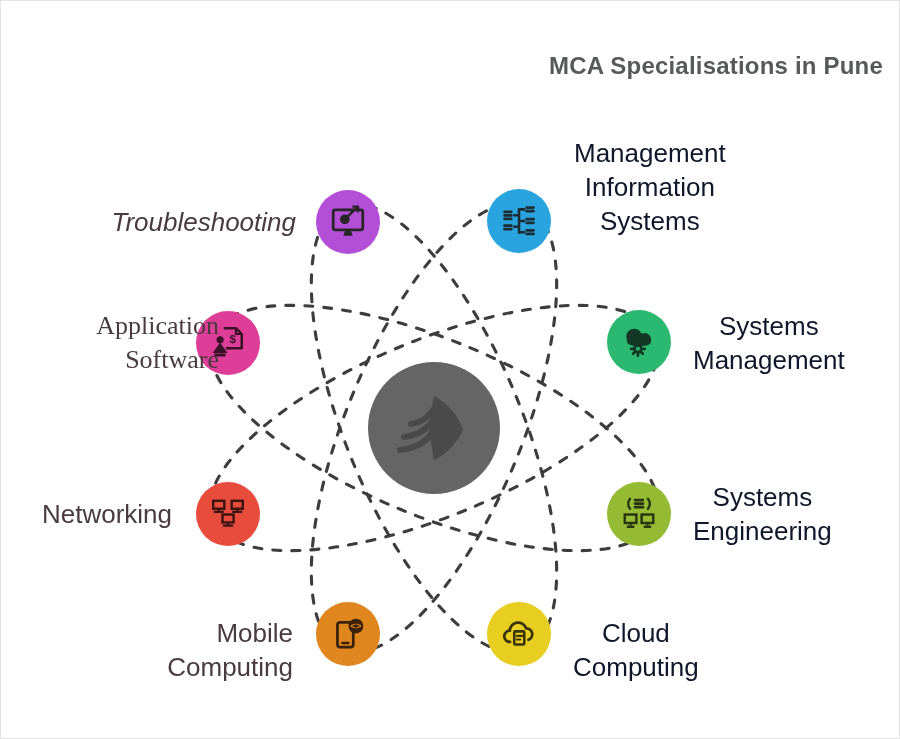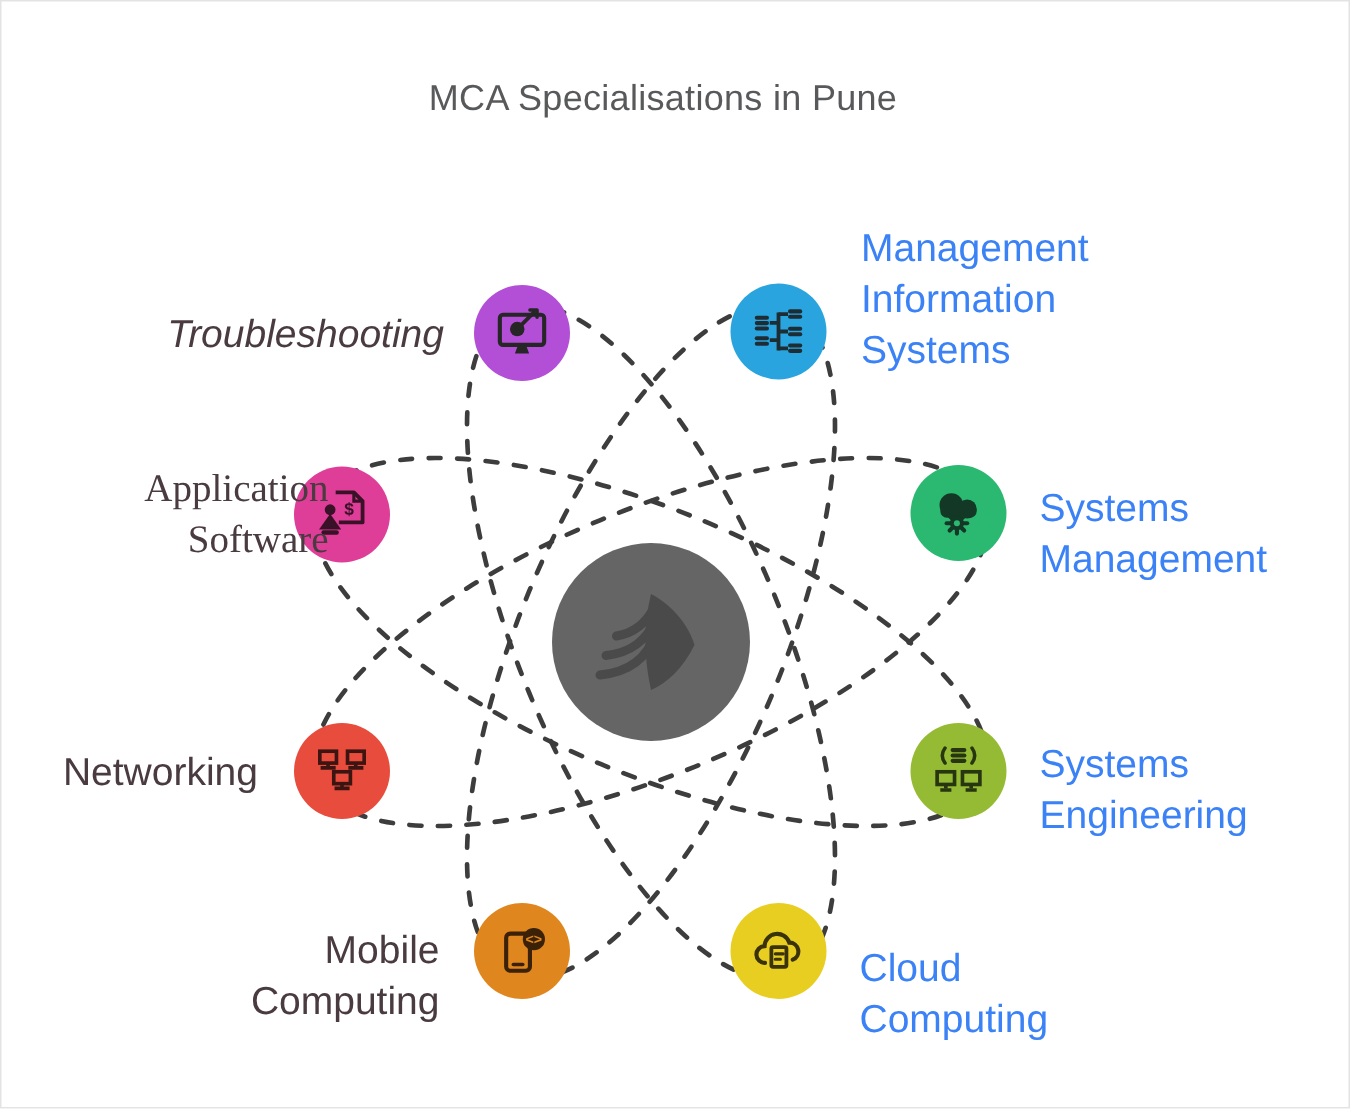--- a/index.html
+++ b/index.html
@@ -8,23 +8,23 @@
     position:relative;
     width:900px;height:739px;
     background:#ffffff;
     border:1px solid #e3e3e3;
     overflow:hidden;
     font-family:"Liberation Sans", sans-serif;
   }
   .title{
     position:absolute;
     top:51px;left:0;right:16px;
-    text-align:center;
+    text-align:right;
     font-size:24px;
-    font-weight:400;
+    font-weight:700;
     letter-spacing:0.2px;
     color:#58595b;
   }
   svg.orbits{
     position:absolute;
     top:0;left:0;
   }
   .node-circle{
     position:absolute;
     width:64px;height:64px;
@@ -43,21 +43,21 @@
     display:flex;align-items:center;justify-content:center;
   }
   .node-label{
     position:absolute;
     font-size:26px;
     font-weight:500;
     line-height:34px;
     white-space:pre-line;
   }
   .side-left{text-align:right;color:#493b40;}
-  .side-right{text-align:left;color:#3b82f6;margin-top:12px;}
+  .side-right{text-align:center;color:#0f172a;}
   
   .c-troubleshooting{left:315px;top:189px;}
   .c-mis{left:486px;top:188px;}
   .c-appsoftware{left:195px;top:310px;}
   .c-sysmgmt{left:606px;top:309px;}
   .c-networking{left:195px;top:481px;}
   .c-syseng{left:606px;top:481px;}
   .c-mobile{left:315px;top:601px;}
   .c-cloud{left:486px;top:601px;}
   

